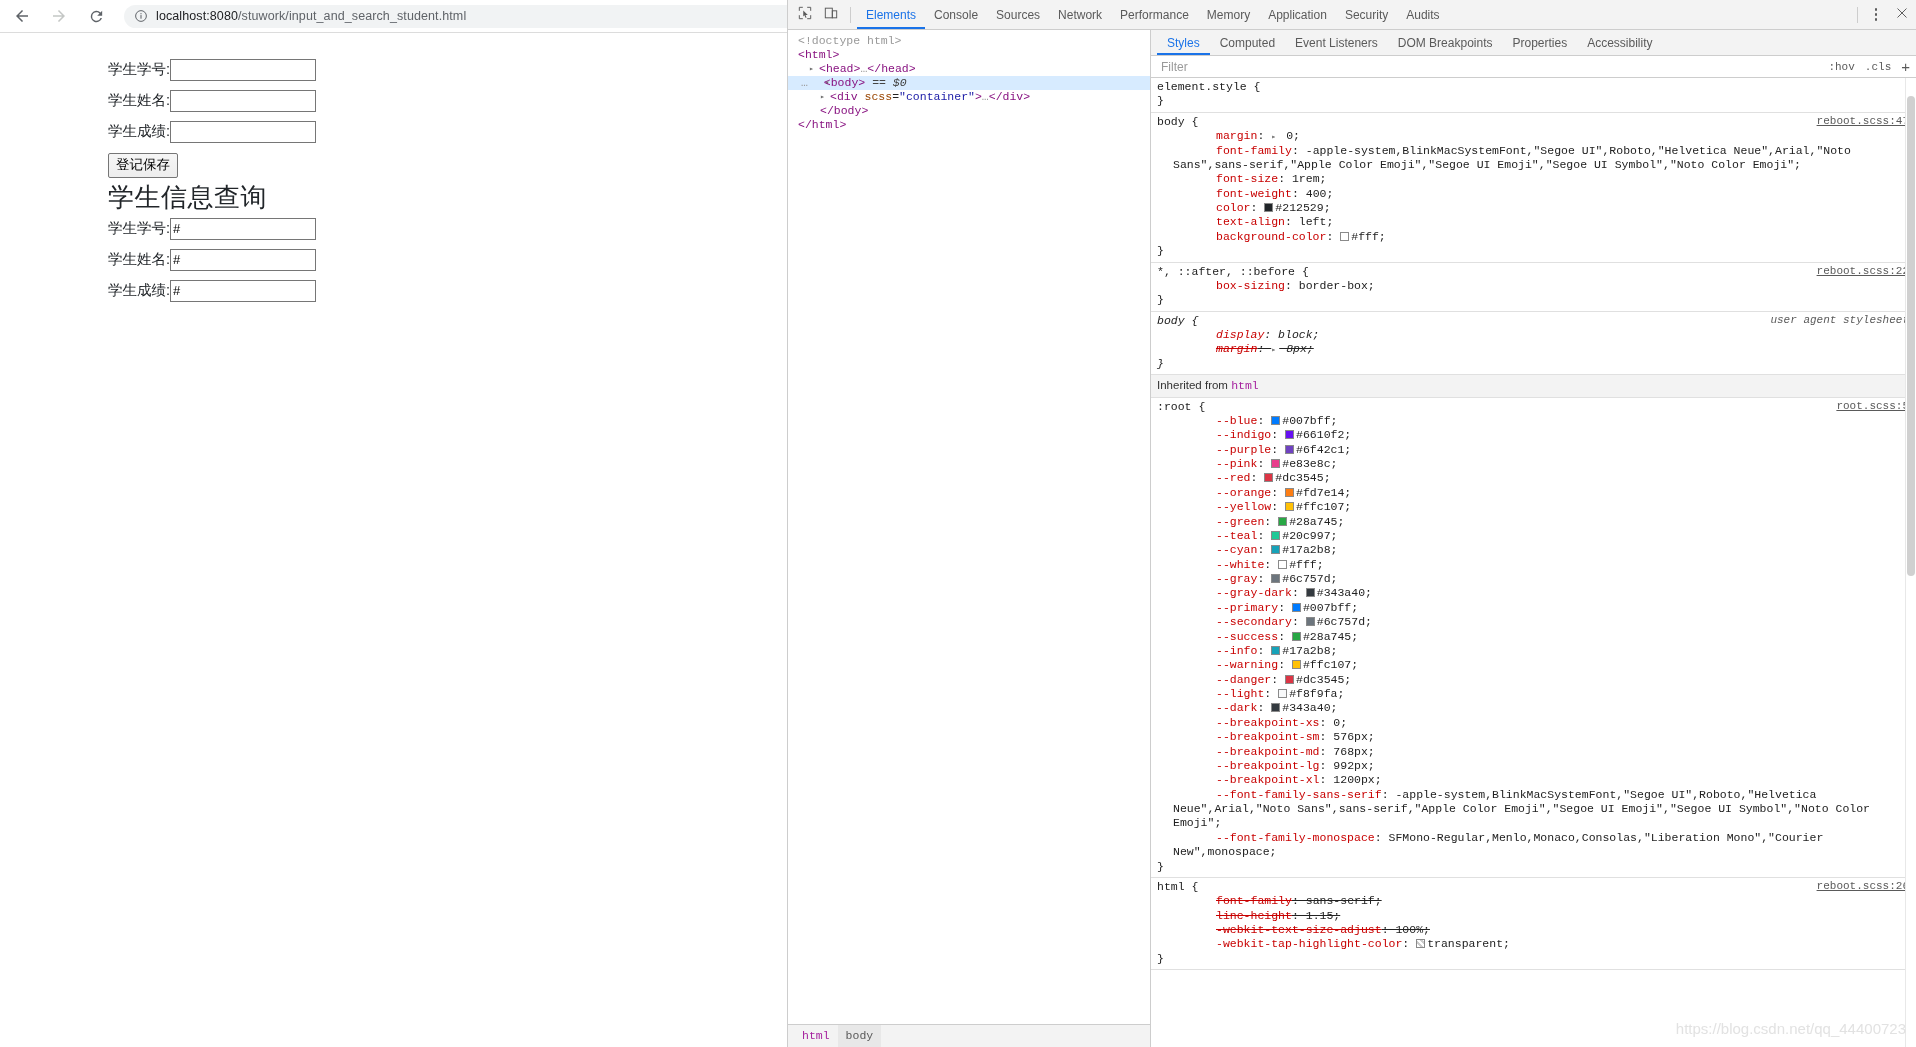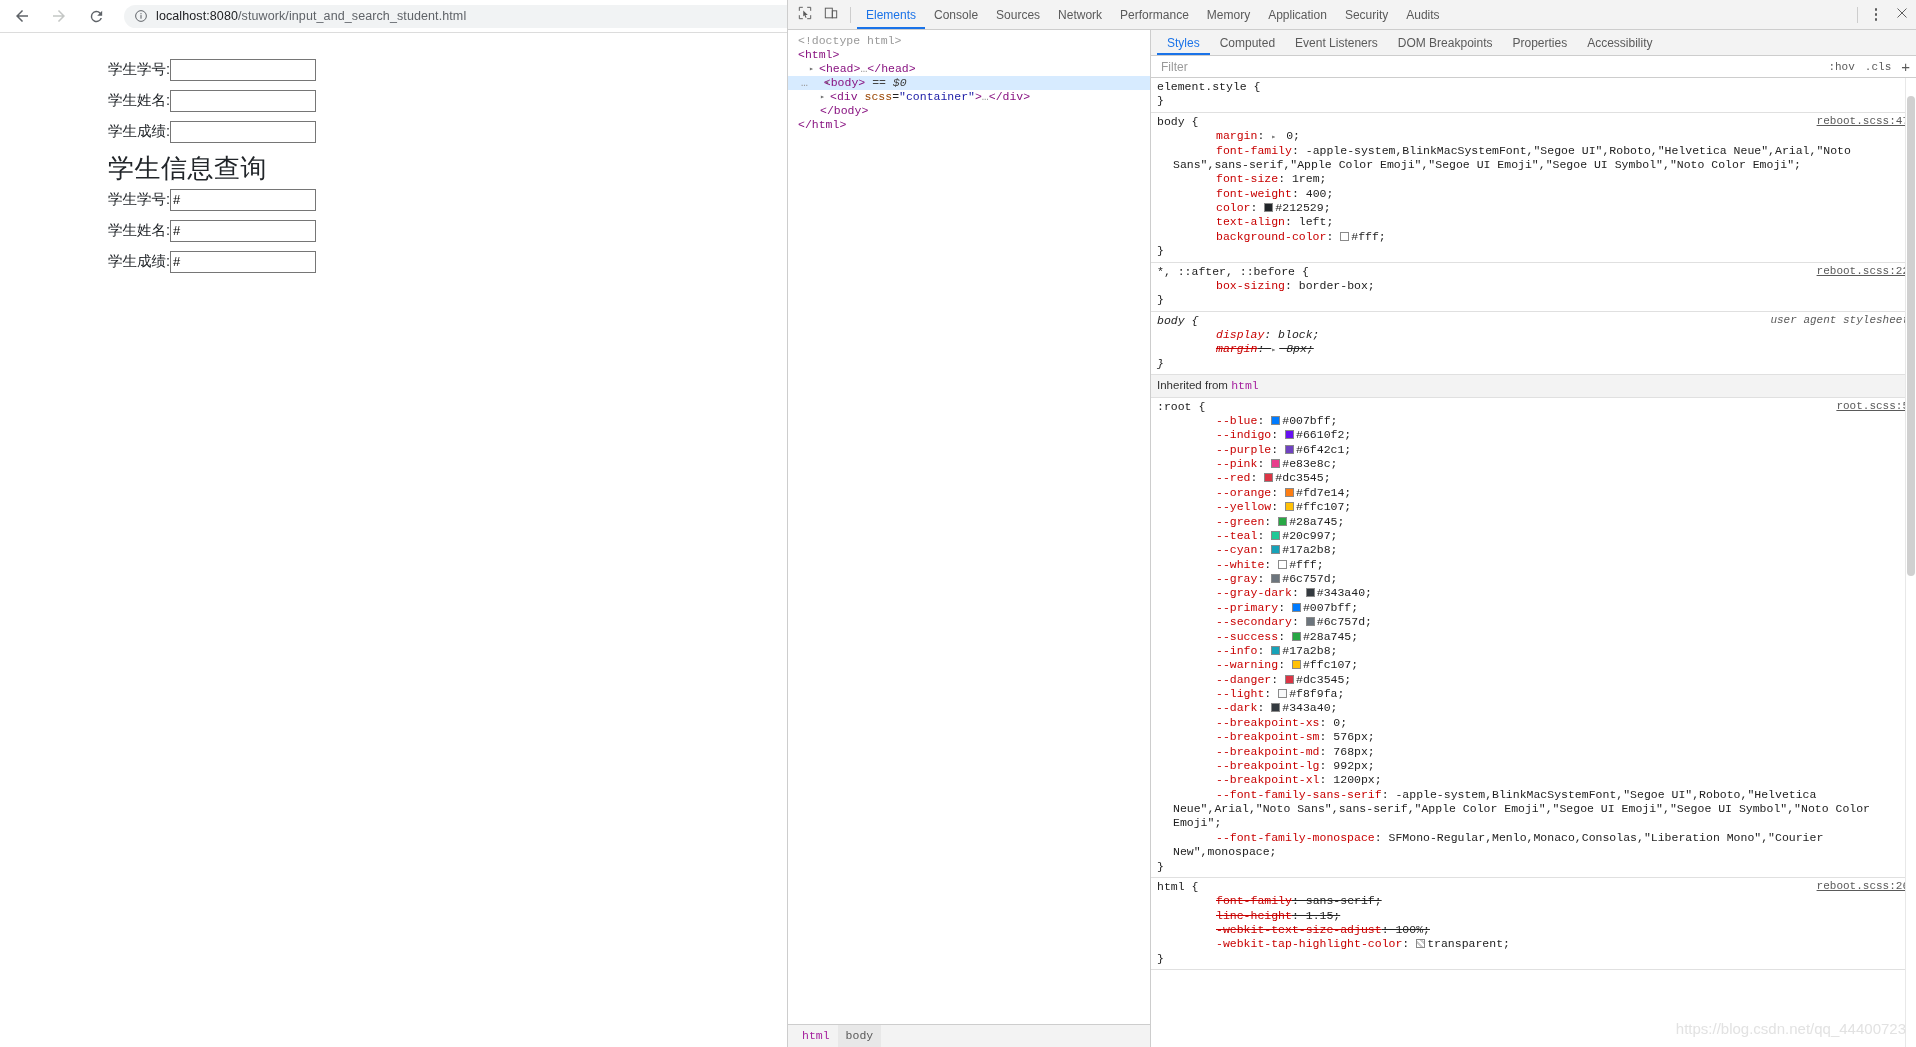--- a/index.html
+++ b/index.html
@@ -350,20 +350,23 @@
     </div>
     <div class="form-row">
       <span class="lbl">学生姓名:</span>
       <input class="fld" type="text" value="" style="">
     </div>
     <div class="form-row">
       <span class="lbl">学生成绩:</span>
       <input class="fld" type="text" value="" style="">
     </div>
 
+    <div style="margin-bottom:2px;">
+      <button class="btn">登记保存</button>
+    </div>
 
     <h2 class="h2-query">学生信息查询</h2>
 
     <div class="form-row">
       <span class="lbl">学生学号:</span>
       <input class="fld" type="text" value="#" style="">
     </div>
     <div class="form-row">
       <span class="lbl">学生姓名:</span>
       <input class="fld" type="text" value="#" style="">

